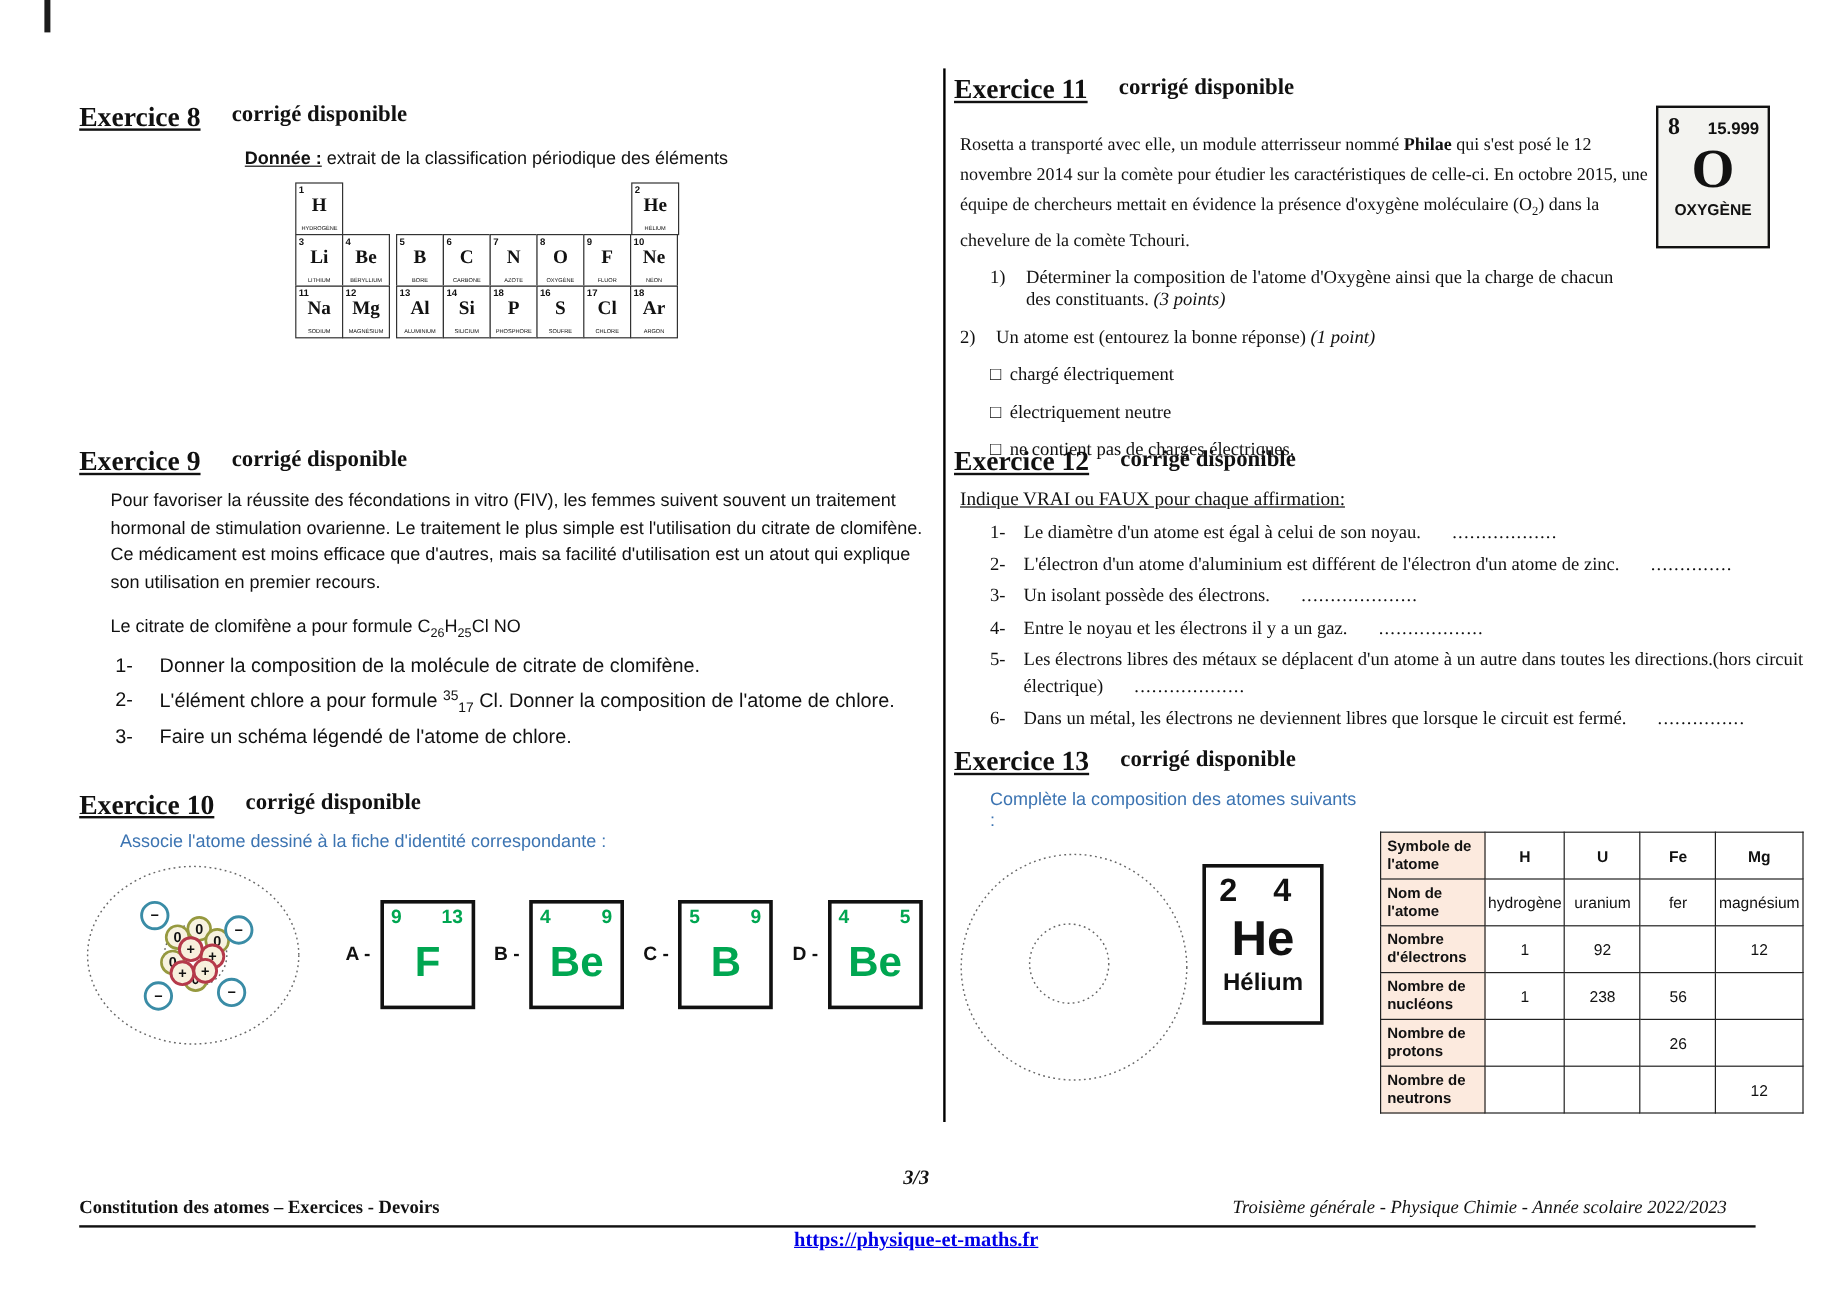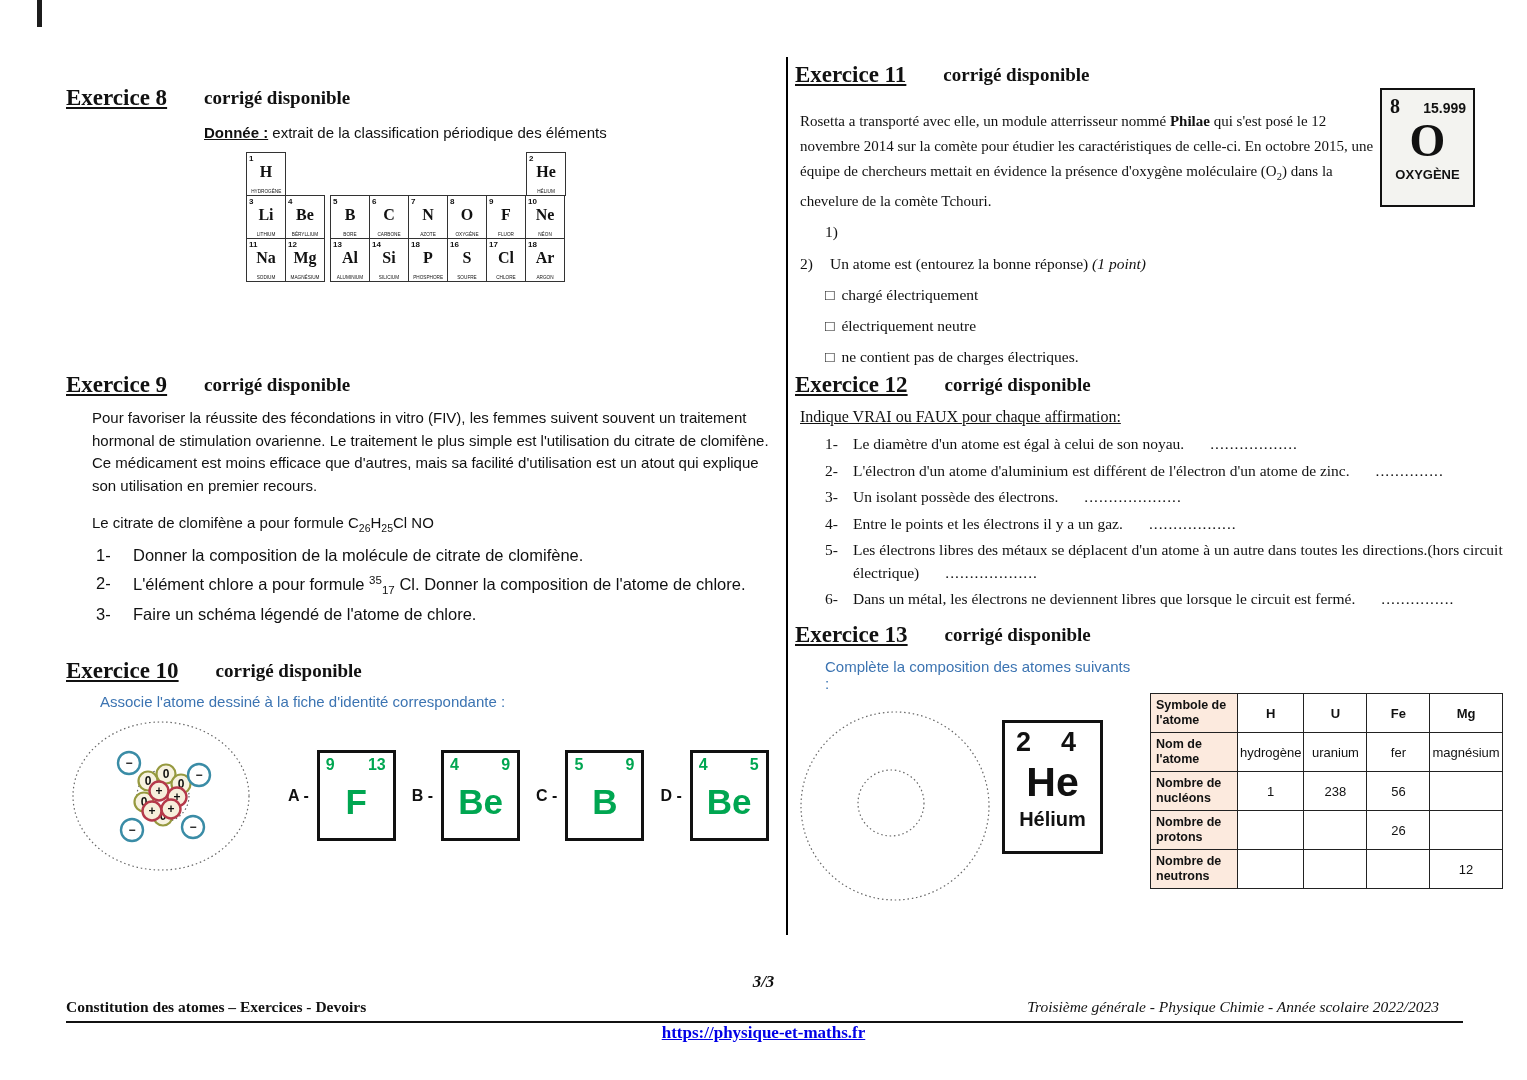--- a/index.html
+++ b/index.html
@@ -11,21 +11,21 @@
     --proton-red:#b5394a;
     --neutron-olive:#96993f;
   }
   *{box-sizing:border-box;margin:0;padding:0}
   body{background:#fff;font-family:"Liberation Serif",serif;color:#111}
   .page{position:relative;width:1527px;height:1080px;background:#ffffff;overflow:hidden}
   .scan-mark{position:absolute;left:37px;top:0;width:5px;height:27px;background:#1c1c1c}
   .col-divider{position:absolute;left:786px;top:57px;width:2px;height:878px;background:#000}
 
   
-  .ex-head{display:flex;align-items:center;gap:37px}
+  .ex-head{display:flex;align-items:flex-start;gap:26px}
   .ex-title{font-family:"Liberation Serif",serif;font-weight:bold;font-size:23px;text-decoration:underline}
   .ex-corrige{font-family:"Liberation Serif",serif;font-weight:bold;font-size:19px}
 
   
   .ex8{position:absolute;left:66px;top:85px;width:705px}
   .ex8-intro{margin:9px 0 0 12px;width:655px;font-family:"Liberation Sans",sans-serif;font-size:15px;line-height:27px}
   .donnee{margin:13px 0 0 138px;font-family:"Liberation Sans",sans-serif;font-size:15px}
   .donnee-label{font-weight:bold;text-decoration:underline}
   .pt{margin:11px 0 0 180px}
   .pt-row{display:flex}
@@ -335,20 +335,21 @@
   </section>
 
   <section class="ex11">
     <div class="ex-head">
       <span class="ex-title">Exercice 11</span>
       <span class="ex-corrige">corrigé disponible</span>
     </div>
     <p class="ex11-intro"><span>Rosetta a transporté avec elle, un module atterrisseur nommé </span><b>Philae</b><span> qui s'est posé le 12 novembre 2014 sur la comète pour étudier les caractéristiques de celle-ci. En octobre 2015, une équipe de chercheurs mettait en évidence la présence d'oxygène moléculaire (O</span><sub>2</sub><span>) dans la chevelure de la comète Tchouri.</span></p>
     <div class="q-row ex11-q1">
       <span class="qnum2">1)</span>
+      <span class="q-text"><span>Déterminer la composition de l'atome d'Oxygène ainsi que la charge de chacun des constituants. </span><span class="points">(3 points)</span></span>
     </div>
     <div class="q-row ex11-q2">
       <span class="qnum2">2)</span>
       <span class="q-text"><span>Un atome est (entourez la bonne réponse) </span><span class="points">(1 point)</span></span>
     </div>
     <div class="options">
       <div class="option"><span class="box">□</span><span>chargé électriquement</span></div>
       <div class="option"><span class="box">□</span><span>électriquement neutre</span></div>
       <div class="option"><span class="box">□</span><span>ne contient pas de charges électriques.</span></div>
     </div>
@@ -377,21 +378,21 @@
       <div class="ex12-item">
           <span class="q-num">2-</span>
           <span><span>L'électron d'un atome d'aluminium est différent de l'électron d'un atome de zinc.</span><span class="dots">..............</span></span>
         </div>
       <div class="ex12-item">
           <span class="q-num">3-</span>
           <span><span>Un isolant possède des électrons.</span><span class="dots">....................</span></span>
         </div>
       <div class="ex12-item">
           <span class="q-num">4-</span>
-          <span><span>Entre le points et les électrons il y a un gaz.</span><span class="dots">..................</span></span>
+          <span><span>Entre le noyau et les électrons il y a un gaz.</span><span class="dots">..................</span></span>
         </div>
       <div class="ex12-item">
           <span class="q-num">5-</span>
           <span><span>Les électrons libres des métaux se déplacent d'un atome à un autre dans toutes les directions.(hors circuit électrique)</span><span class="dots">...................</span></span>
         </div>
       <div class="ex12-item">
           <span class="q-num">6-</span>
           <span><span>Dans un métal, les électrons ne deviennent libres que lorsque le circuit est fermé.</span><span class="dots">...............</span></span>
         </div>
     </div>
@@ -429,20 +430,27 @@
         <td class="val">Mg</td>
       </tr>
       <tr>
         <td class="lbl">Nom de l'atome</td>
         <td class="val">hydrogène</td>
         <td class="val">uranium</td>
         <td class="val">fer</td>
         <td class="val">magnésium</td>
       </tr>
       <tr>
+        <td class="lbl">Nombre d'électrons</td>
+        <td class="val">1</td>
+        <td class="val">92</td>
+        <td class="val"></td>
+        <td class="val">12</td>
+      </tr>
+      <tr>
         <td class="lbl">Nombre de nucléons</td>
         <td class="val">1</td>
         <td class="val">238</td>
         <td class="val">56</td>
         <td class="val"></td>
       </tr>
       <tr>
         <td class="lbl">Nombre de protons</td>
         <td class="val"></td>
         <td class="val"></td>

